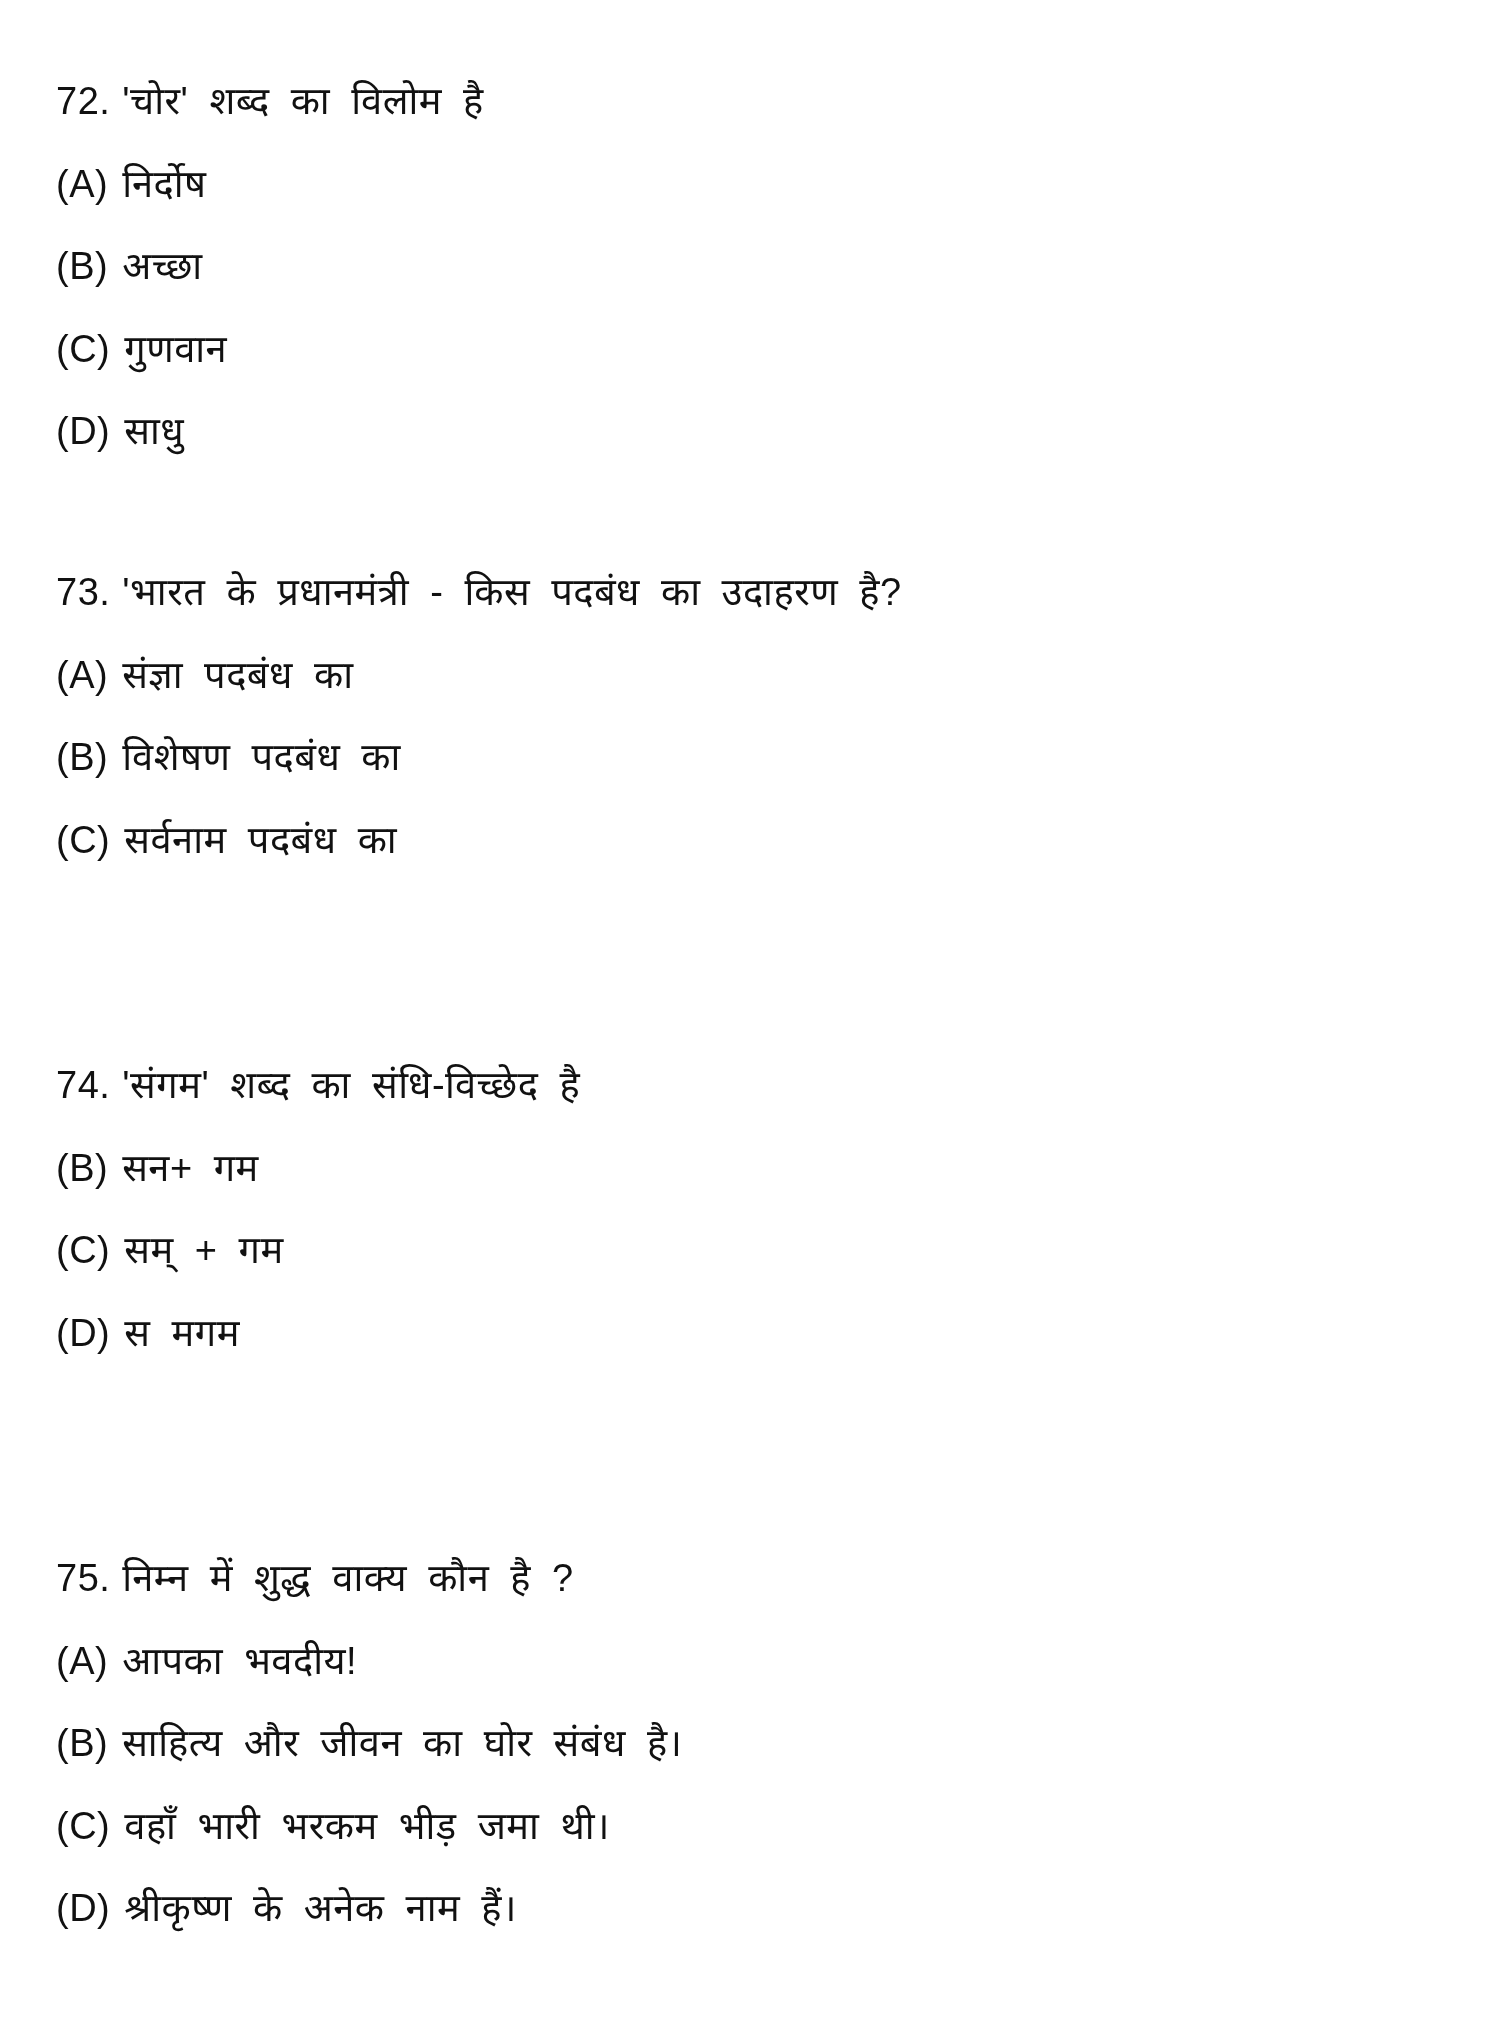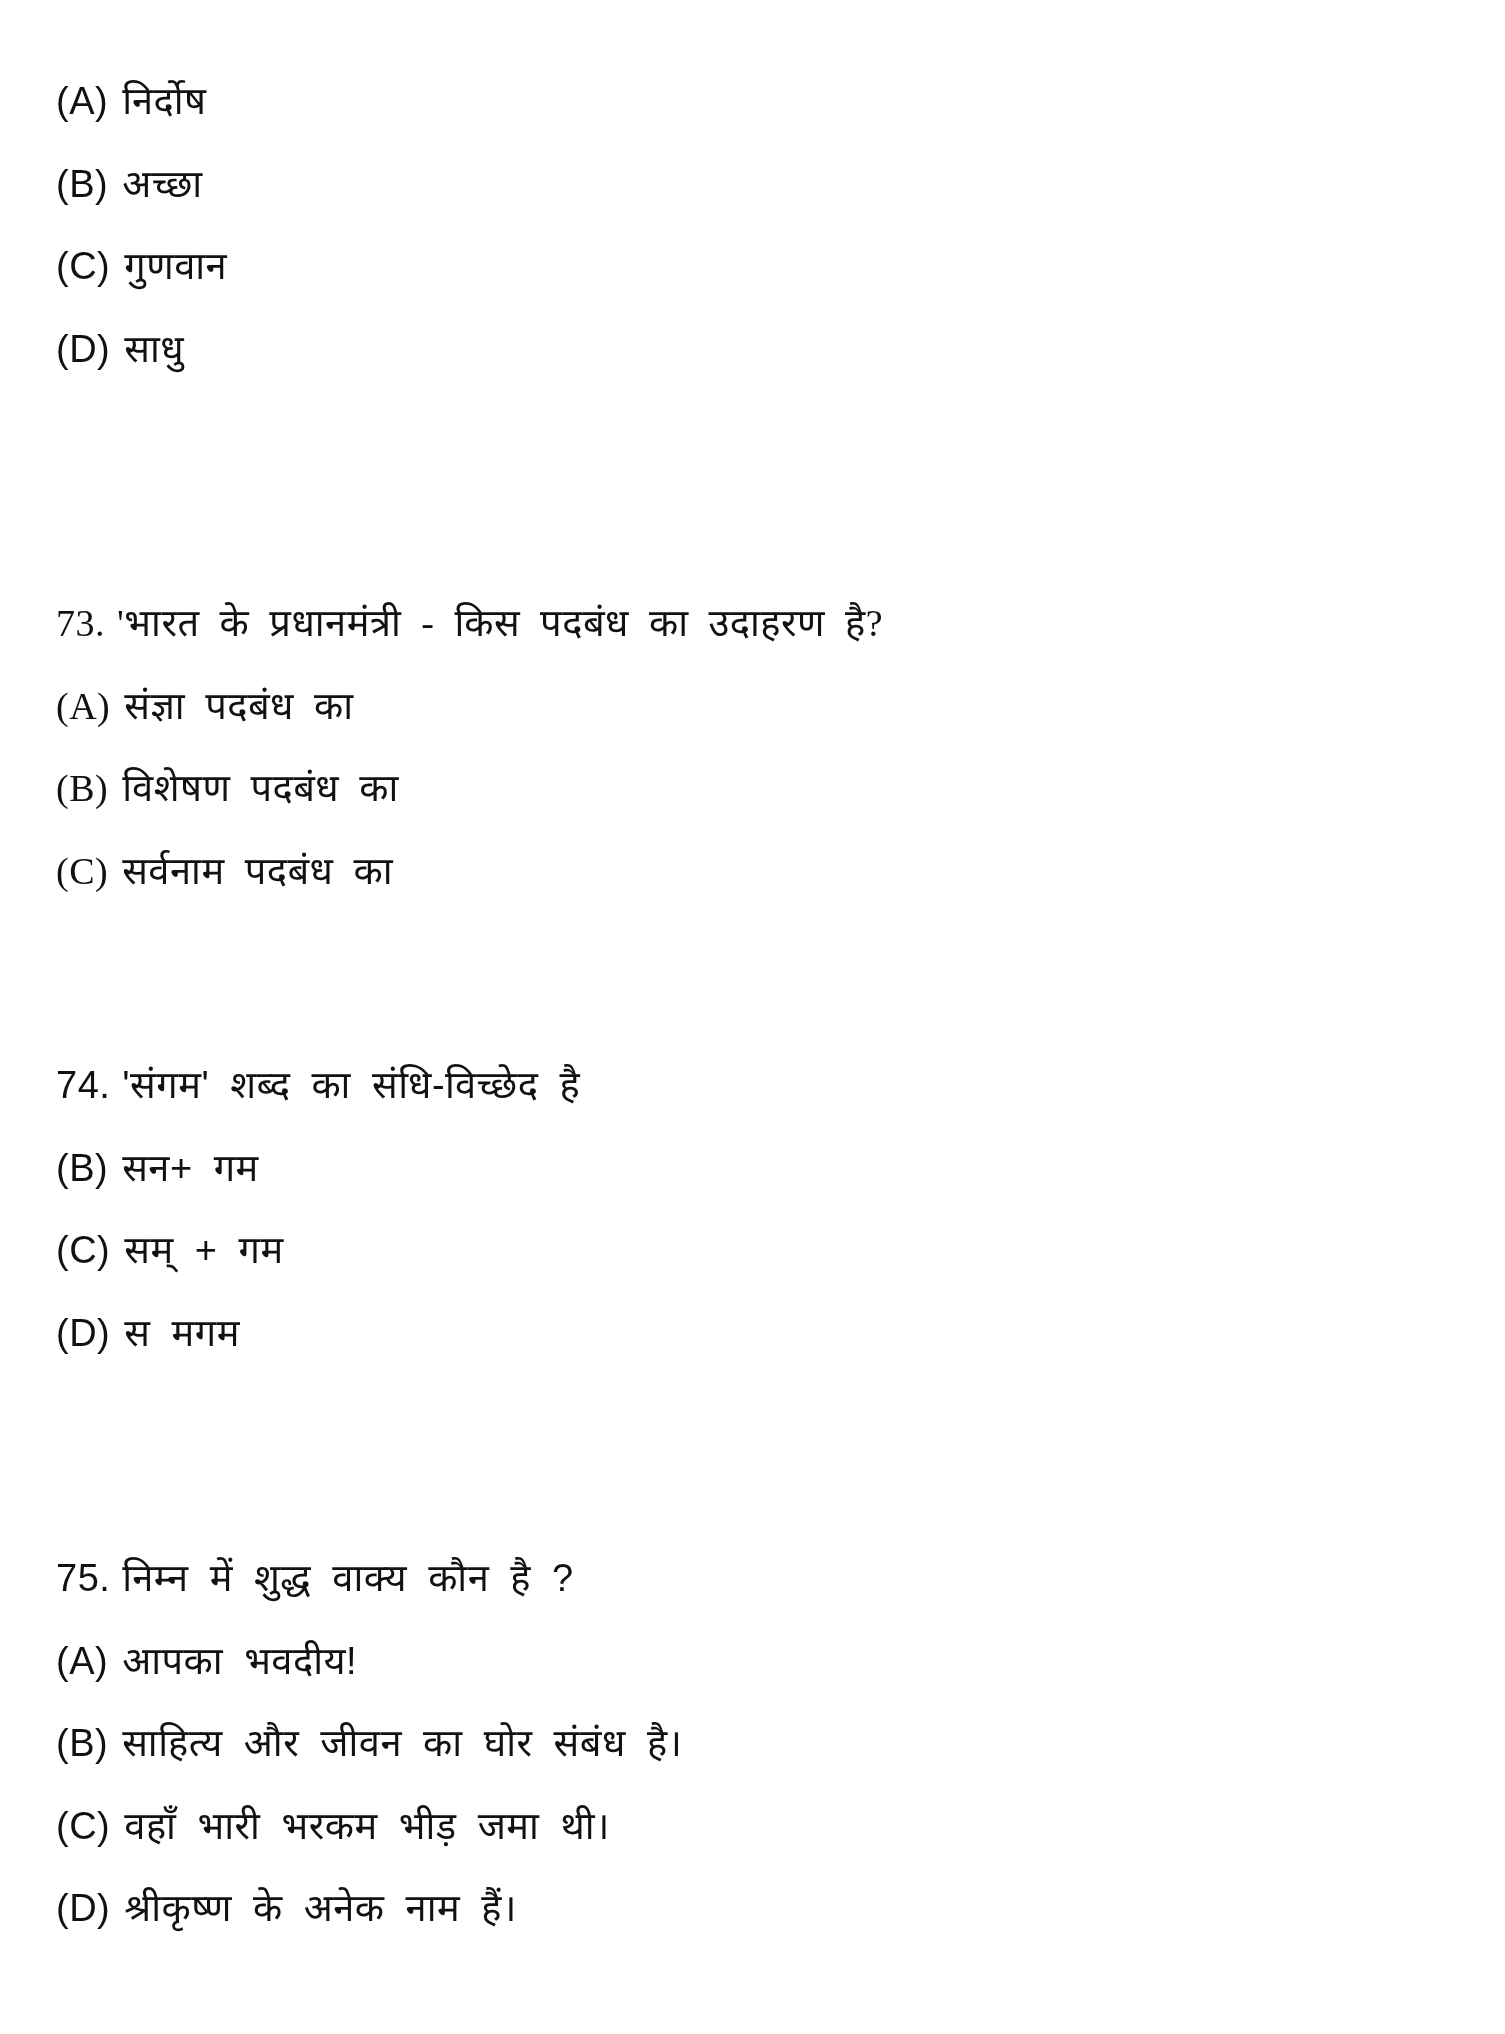--- a/index.html
+++ b/index.html
@@ -35,30 +35,33 @@
       word-spacing: 10px;
       letter-spacing: 0.5px;
     }
     .q-num {
       margin-right: 12px;
     }
     .opt-letter {
       margin-right: 14px;
     }
     #q72 { top: 79px; }
-    #q73 { top: 601px; font-family: Liberation Serif, serif; }
+    #q73 { top: 570px; }
     #q74 { top: 1063px; }
     #q75 { top: 1556px; }
   </style>
 </head>
 <body>
 
 <div class="page">
 
   <div class="question" id="q72">
+    <div class="line">
+      <span class="q-num">72.</span><span>'चोर' शब्द का विलोम है</span>
+    </div>
     <div class="line">
       <span class="opt-letter">(A)</span><span>निर्दोष</span>
     </div>
     <div class="line">
       <span class="opt-letter">(B)</span><span>अच्छा</span>
     </div>
     <div class="line">
       <span class="opt-letter">(C)</span><span>गुणवान</span>
     </div>
     <div class="line">

